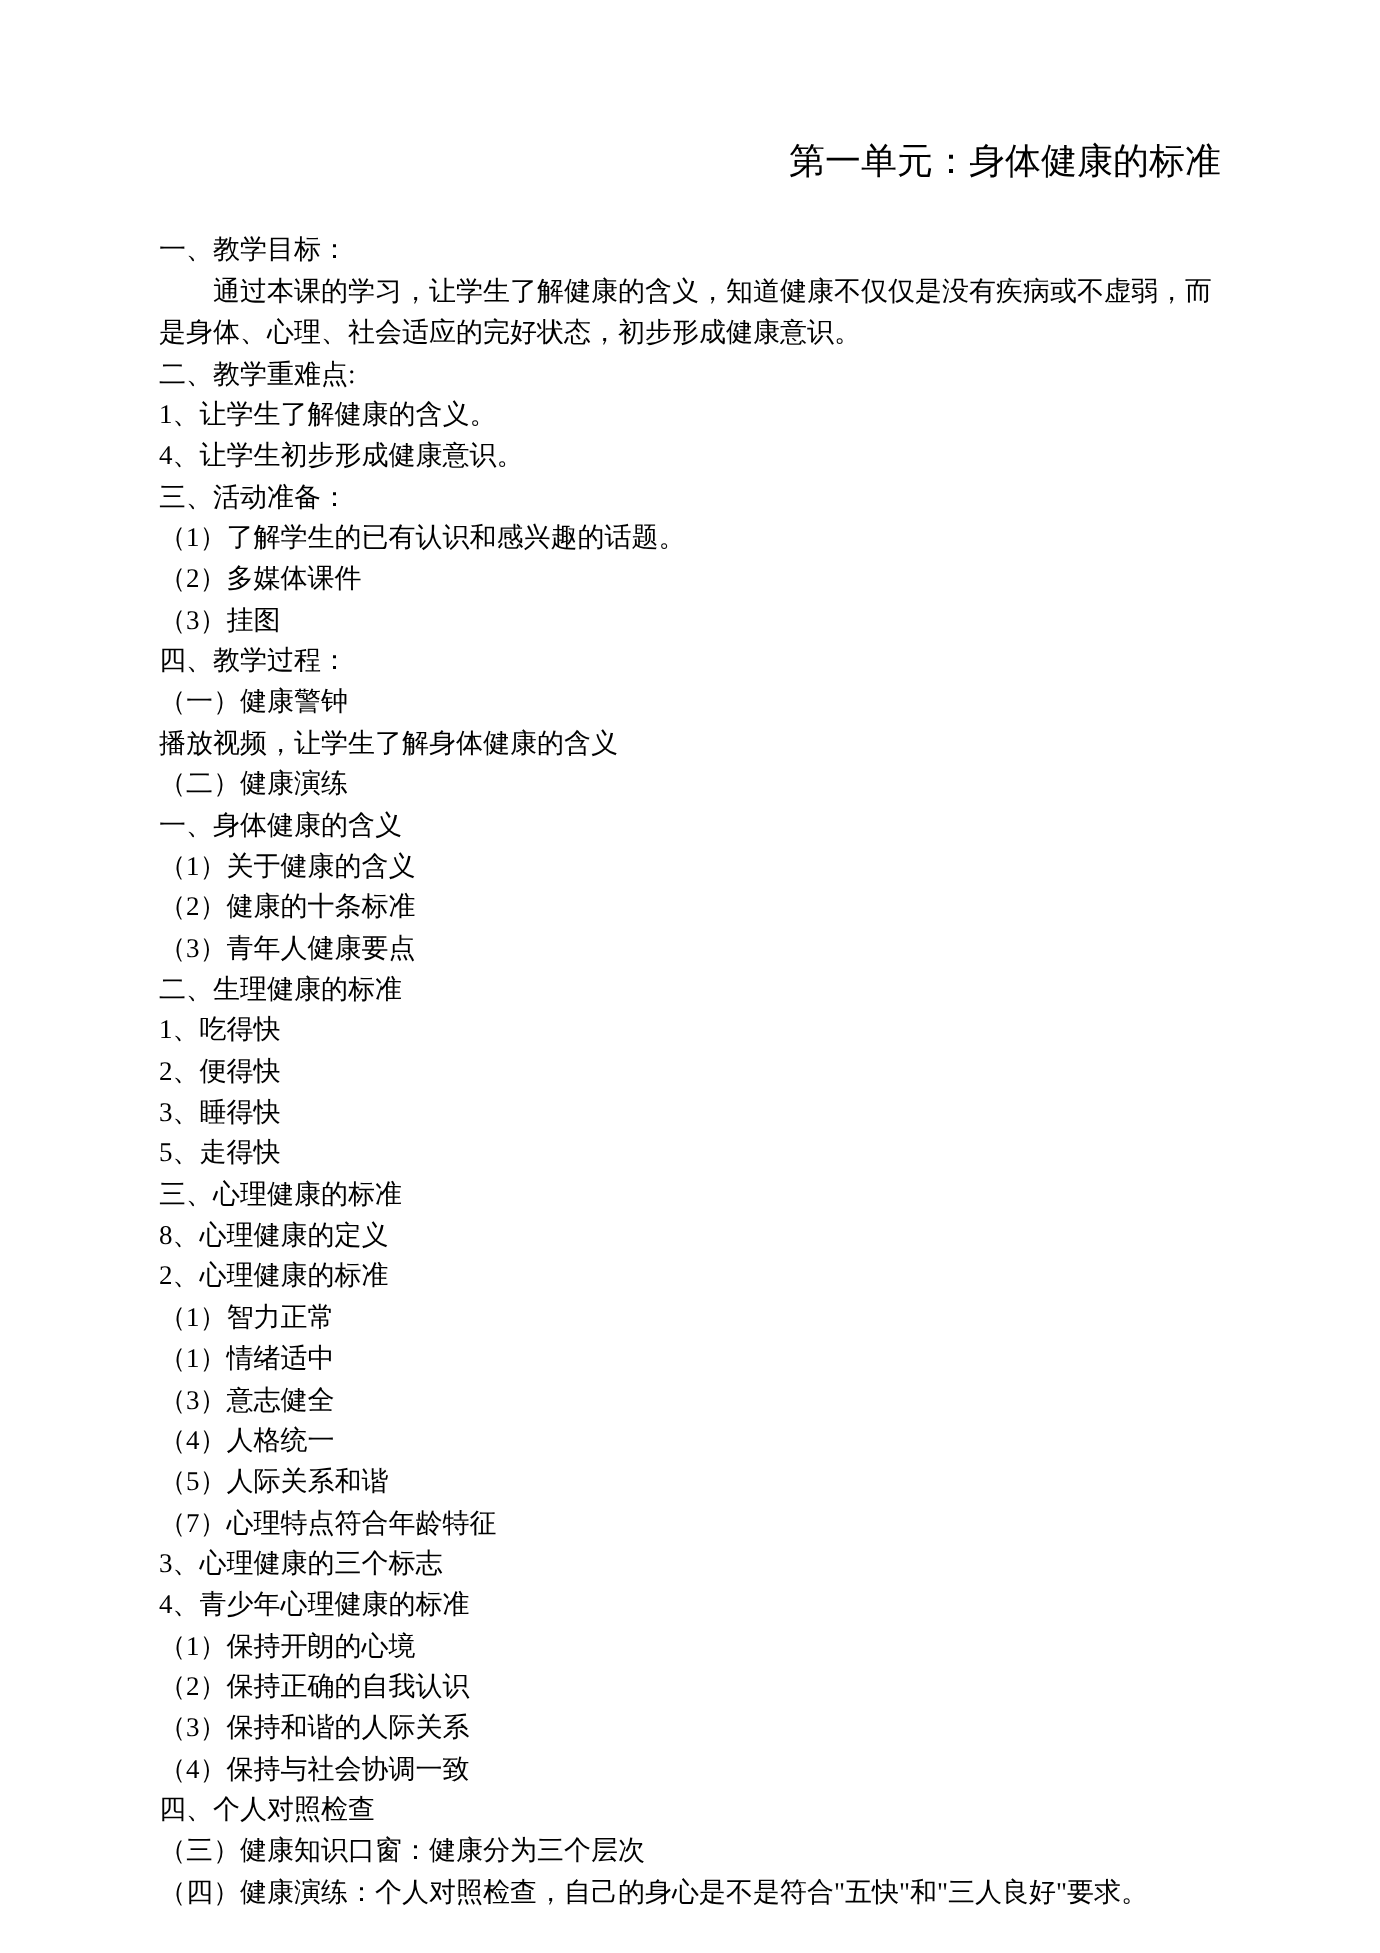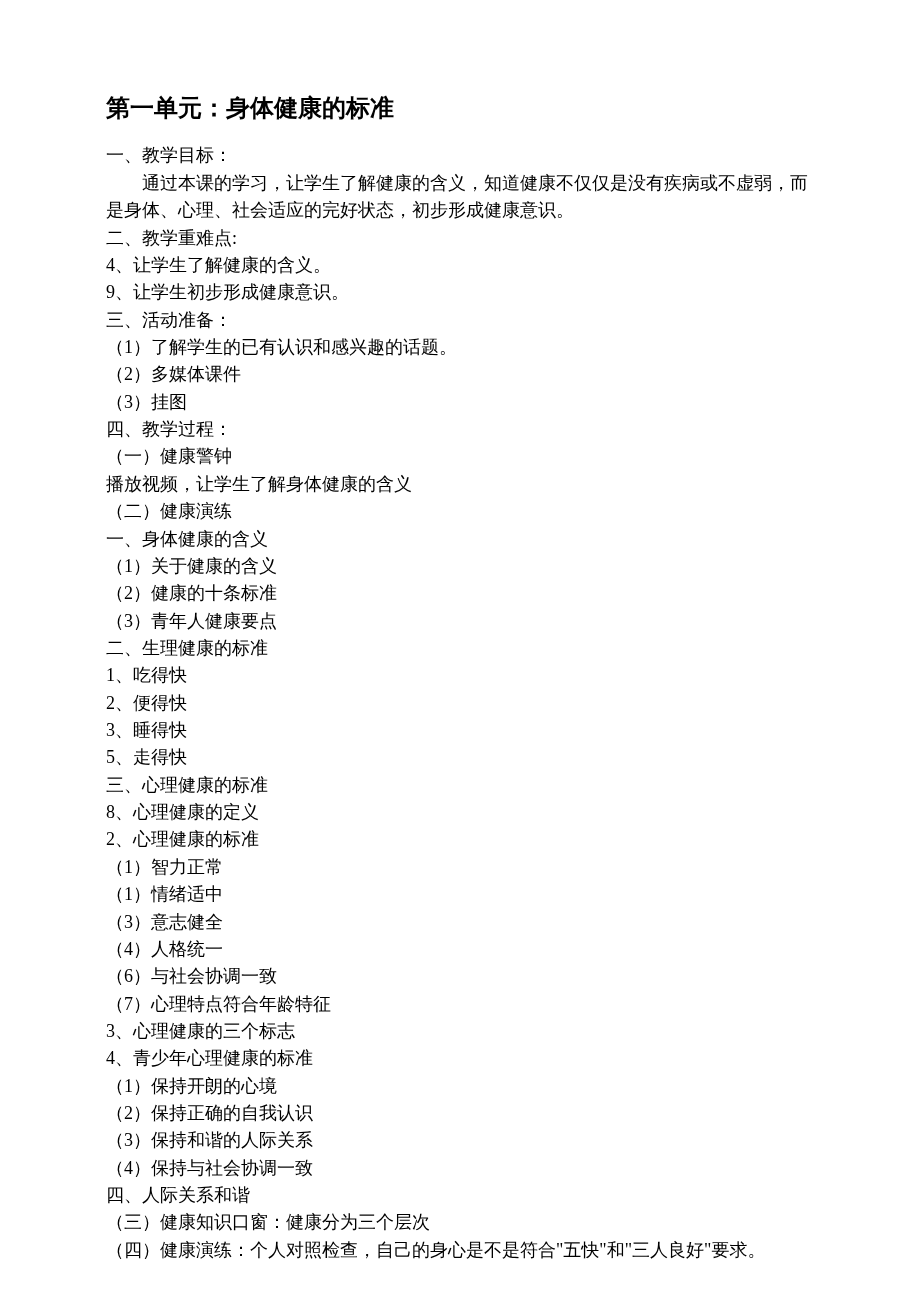--- a/index.html
+++ b/index.html
@@ -9,42 +9,42 @@
     box-sizing: border-box;
     font-family: "SimSun", "宋体", serif;
     font-size: 18px;
     line-height: 1.52;
     color: #000;
     background: #fff;
   }
   .title {
     font-family: "SimHei", "黑体", sans-serif;
     font-size: 24px;
-    font-weight: bold;
-    text-align: left;
-    margin-bottom: 16px;
+    font-weight: normal;
+    text-align: right;
+    margin-bottom: 27px;
   }
   .indent {
     text-indent: 2em;
   }
   p {
     margin: 0;
   }
 </style>
 </head>
 <body>
 
 <div class="title">第一单元：身体健康的标准</div>
 
 <div id="content">
     <p>一、教学目标：</p>
     <p class="indent">通过本课的学习，让学生了解健康的含义，知道健康不仅仅是没有疾病或不虚弱，而是身体、心理、社会适应的完好状态，初步形成健康意识。</p>
     <p>二、教学重难点:</p>
-    <p>4、让学生了解健康的含义。</p>
-    <p>9、让学生初步形成健康意识。</p>
+    <p>1、让学生了解健康的含义。</p>
+    <p>4、让学生初步形成健康意识。</p>
     <p>三、活动准备：</p>
     <p>（1）了解学生的已有认识和感兴趣的话题。</p>
     <p>（2）多媒体课件</p>
     <p>（3）挂图</p>
     <p>四、教学过程：</p>
     <p>（一）健康警钟</p>
     <p>播放视频，让学生了解身体健康的含义</p>
     <p>（二）健康演练</p>
     <p>一、身体健康的含义</p>
     <p>（1）关于健康的含义</p>
@@ -55,24 +55,24 @@
     <p>2、便得快</p>
     <p>3、睡得快</p>
     <p>5、走得快</p>
     <p>三、心理健康的标准</p>
     <p>8、心理健康的定义</p>
     <p>2、心理健康的标准</p>
     <p>（1）智力正常</p>
     <p>（1）情绪适中</p>
     <p>（3）意志健全</p>
     <p>（4）人格统一</p>
-    <p>（6）与社会协调一致</p>
+    <p>（5）人际关系和谐</p>
     <p>（7）心理特点符合年龄特征</p>
     <p>3、心理健康的三个标志</p>
     <p>4、青少年心理健康的标准</p>
     <p>（1）保持开朗的心境</p>
     <p>（2）保持正确的自我认识</p>
     <p>（3）保持和谐的人际关系</p>
     <p>（4）保持与社会协调一致</p>
-    <p>四、人际关系和谐</p>
+    <p>四、个人对照检查</p>
     <p>（三）健康知识口窗：健康分为三个层次</p>
     <p>（四）健康演练：个人对照检查，自己的身心是不是符合"五快"和"三人良好"要求。</p>
   </div>
 
 </body></html>

